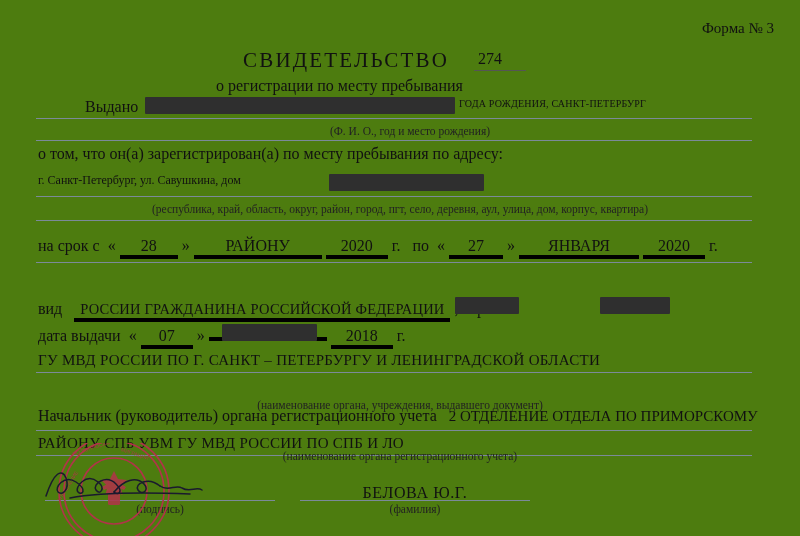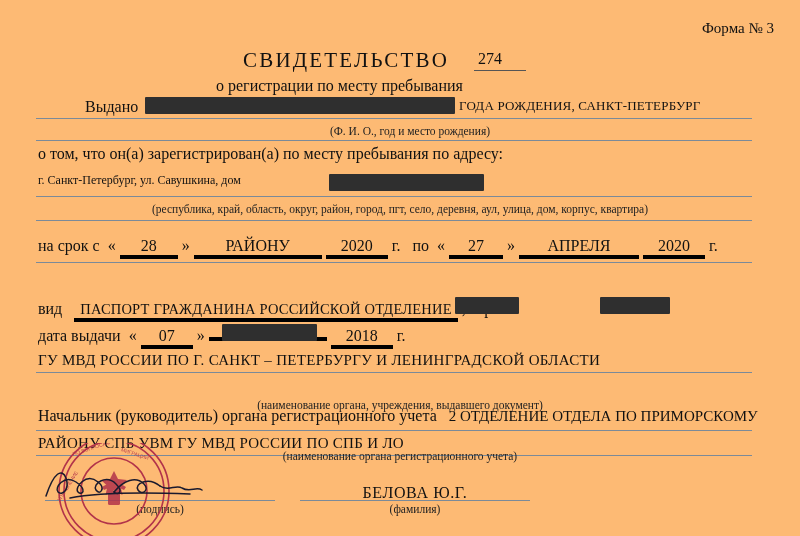--- a/index.html
+++ b/index.html
@@ -12,21 +12,21 @@
     height: 536px;
     font-family: "Liberation Serif", serif;
     color: #111111;
     overflow: hidden;
     position: relative;
   }
   #doc {
     position: relative;
     width: 800px;
     height: 536px;
-    background: #fdba74;
+    background: #4d7c0f;
   }
   .abs { position: absolute; }
   .form-no {
     top: 20px;
     right: 26px;
     font-size: 15px;
     font-family: "Liberation Serif", serif;
   }
   .title-main {
     top: 48px;
@@ -61,21 +61,21 @@
   }
   .redact {
     background: #2f2f2f;
     height: 17px;
     border-radius: 1px;
   }
   .redact-1 { top: 97px; left: 145px; width: 310px; }
   .name-suffix {
     top: 98px;
     left: 459px;
-    font-size: 13px;
+    font-size: 10px;
     letter-spacing: 0.2px;
   }
   .rule {
     background: #7b8a99;
     height: 1px;
   }
   .rule-1 { top: 118px; left: 36px; width: 716px; }
   .caption-1 {
     top: 125px;
     left: 0;
@@ -266,32 +266,32 @@
     <span class="val u" style="width:58px">28</span>
     <span>»</span>
     <span class="val u" style="width:128px">РАЙОНУ</span>
     <span class="val u" style="width:62px">2020</span>
     <span>г.</span>
     <span>&nbsp;</span>
     <span>по</span>
     <span>&nbsp;«</span>
     <span class="val u" style="width:54px">27</span>
     <span>»</span>
-    <span class="val u" style="width:120px">АПРЕЛЯ</span>
+    <span class="val u" style="width:120px">ЯНВАРЯ</span>
     <span class="val u" style="width:62px">2020</span>
     <span>г.</span>
   </div>
 
   <div class="abs rule rule-5"></div>
 
 
   <div class="abs line-vid">
     <span>вид</span>
     <span>&nbsp;</span>
-    <span class="u vid-value" style="padding:0 6px">ПАСПОРТ ГРАЖДАНИНА РОССИЙСКОЙ ОТДЕЛЕНИЕ</span>
+    <span class="u vid-value" style="padding:0 6px">РОССИИ ГРАЖДАНИНА РОССИЙСКОЙ ФЕДЕРАЦИИ</span>
     <span>, серия</span>
     <span style="display:inline-block;width:92px"></span>
     <span>№</span>
   </div>
   <div class="abs redact redact-3"></div>
   <div class="abs redact redact-4"></div>
 
   <div class="abs line-data">
     <span>дата выдачи</span>
     <span>&nbsp;«</span>

